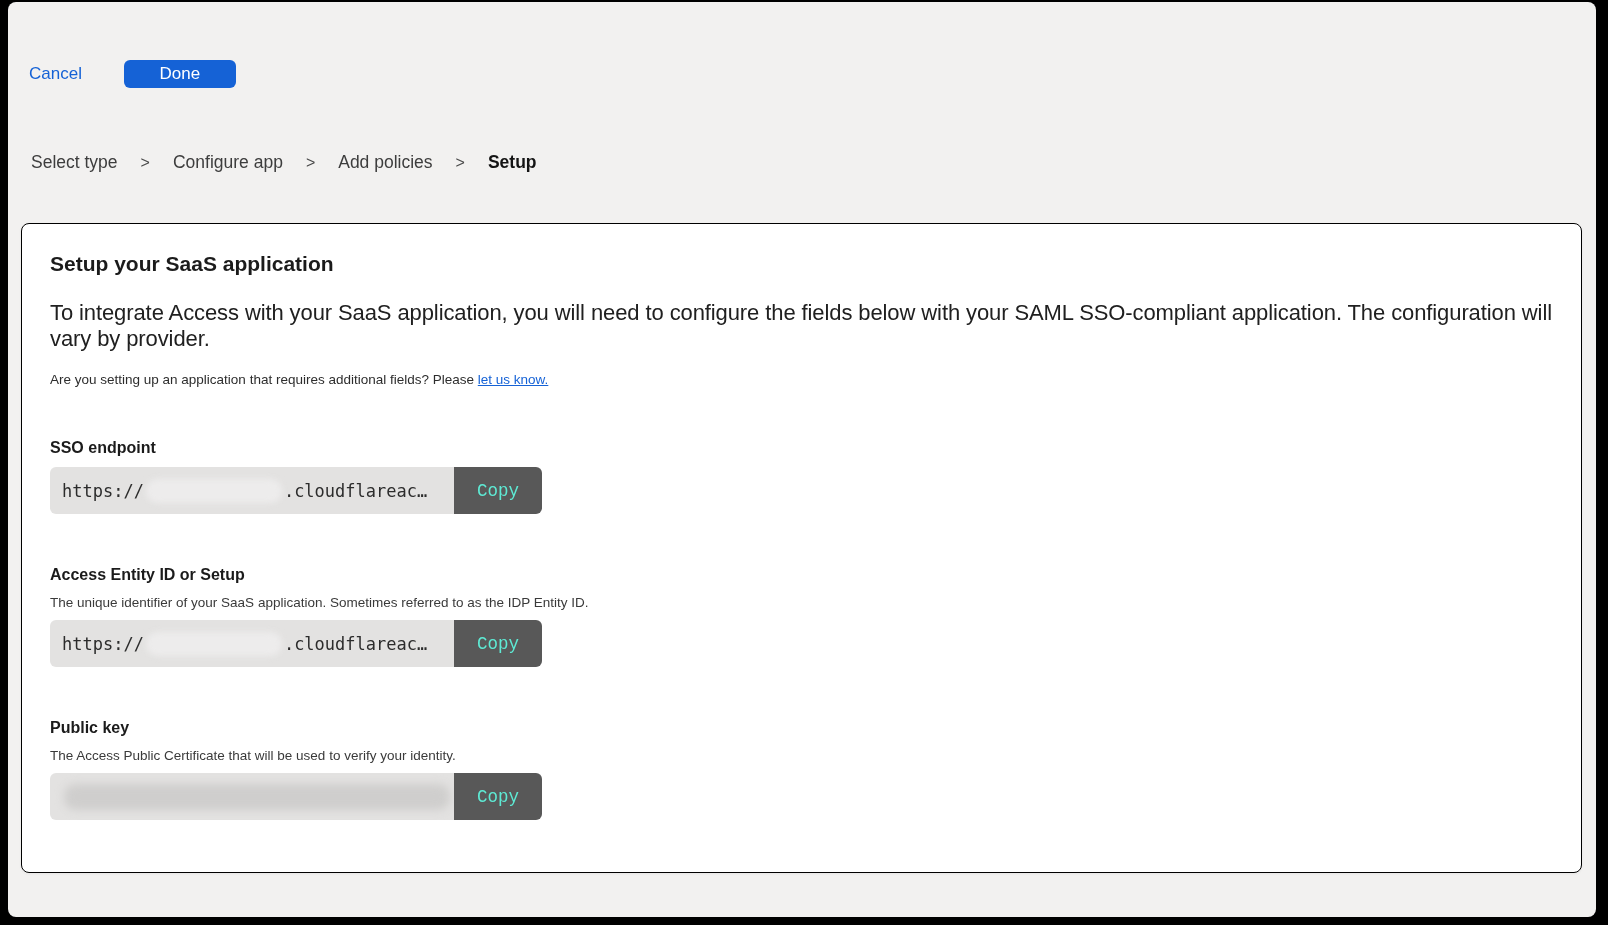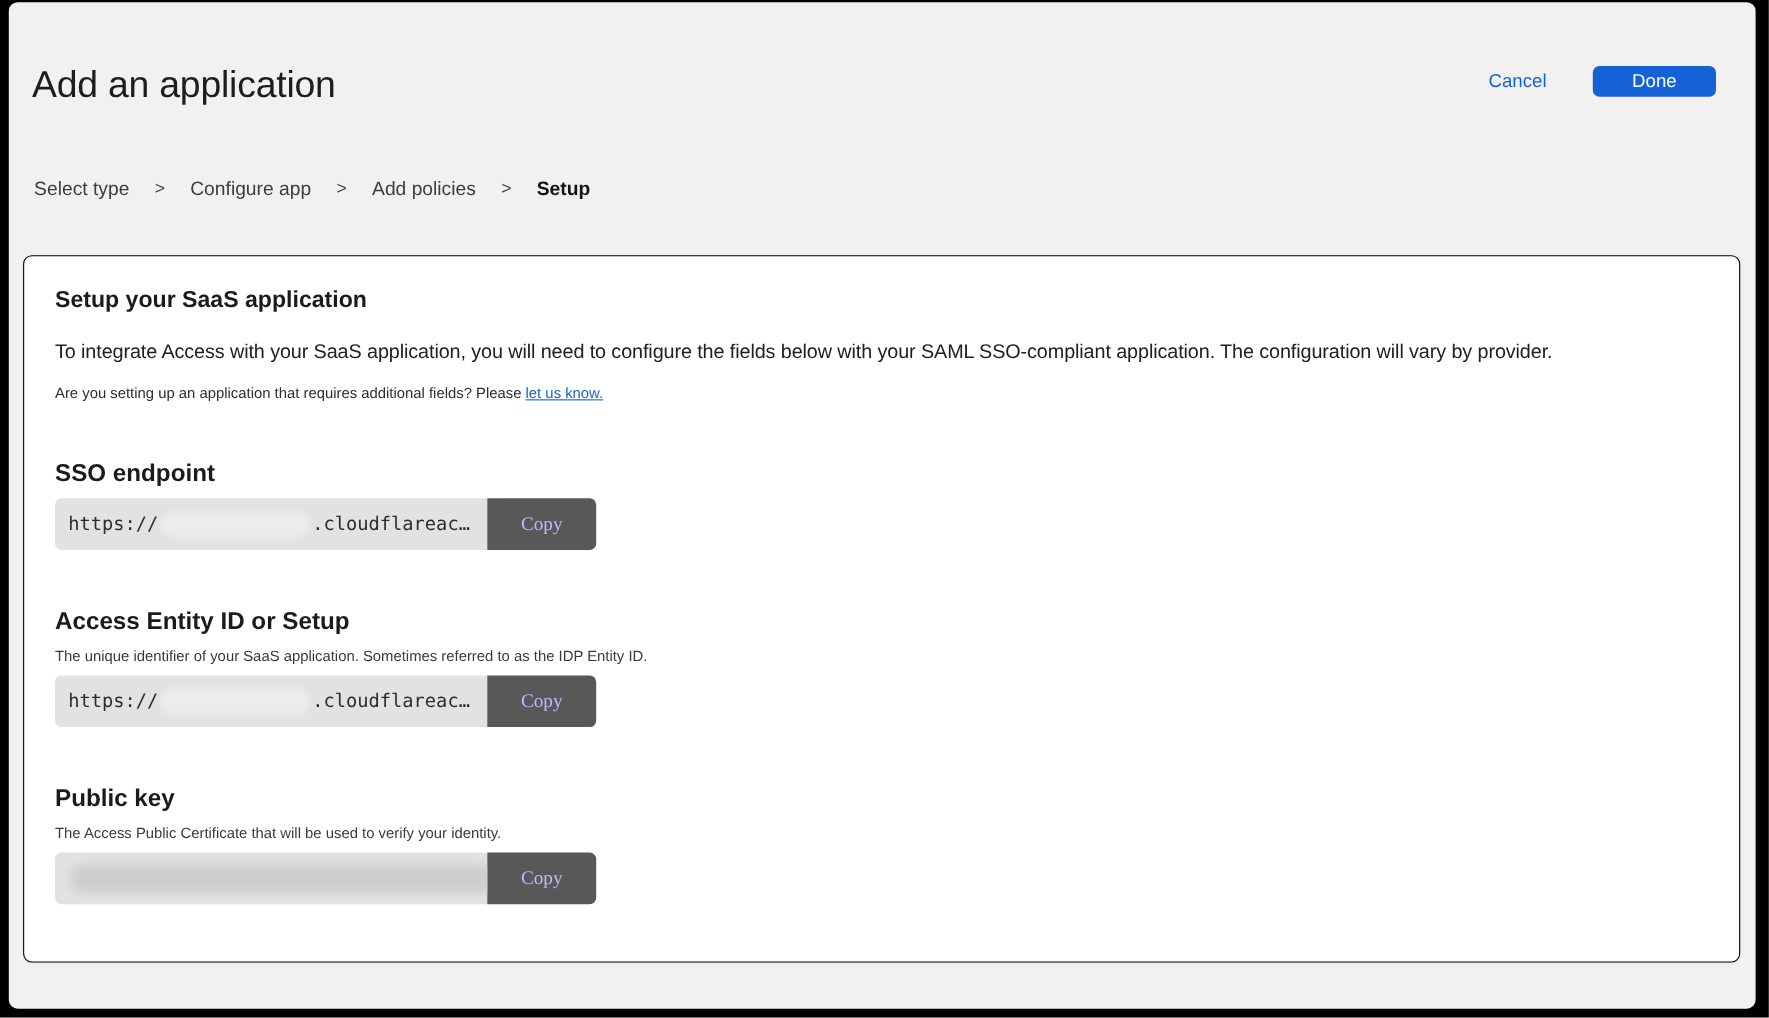--- a/index.html
+++ b/index.html
@@ -78,38 +78,38 @@
     box-shadow: 0 1px 3px rgba(0,0,0,0.05);
     padding: 28px 28px 52px 28px;
   }
   .card-heading {
     font-size: 21px;
     font-weight: 700;
     color: #1b1b1b;
   }
   .card-intro {
     margin-top: 24px;
-    font-size: 18px;
+    font-size: 22px;
     color: #202020;
     letter-spacing: -0.1px;
   }
   .card-note {
     margin-top: 20px;
     font-size: 13.5px;
     color: #2d2d2d;
   }
   .note-link {
     color: #1562d6;
     text-decoration: underline;
     cursor: pointer;
   }
   
   .field-section { margin-top: 52px; }
   .field-label {
-    font-size: 22px;
+    font-size: 16px;
     font-weight: 700;
     color: #1b1b1b;
   }
   .field-desc {
     margin-top: 11px;
     font-size: 13.5px;
     color: #3a3a3a;
   }
   .copy-row {
     margin-top: 10px;
@@ -140,37 +140,36 @@
     flex: none;
   }
   .redact-subdomain { width: 136px; }
   .redact-full {
     width: 386px;
     height: 26px;
     background: #cfcecd;
     filter: blur(4px);
   }
   .copy-btn {
-    width: 99px;
+    width: 88px;
     background: #585858;
-    color: #c4b5fd;
+    color: #5eead4;
     border: none;
     border-radius: 0 6px 6px 0;
     font-size: 17.5px;
-    font-family: Liberation Serif, serif;
+    font-family: Liberation Mono, monospace;
     cursor: pointer;
   }
 </style>
 </head>
 <body>
 
 <div class="screen">
 
   <div class="page-header">
-    <h1 class="page-title">Add an application</h1>
     <div class="header-actions">
       <button class="cancel-link">Cancel</button>
       <button class="done-btn">Done</button>
     </div>
   </div>
 
   <nav class="breadcrumb">
     <span class="crumb">Select type</span>
     <span class="crumb-sep">&gt;</span>
     <span class="crumb">Configure app</span>

